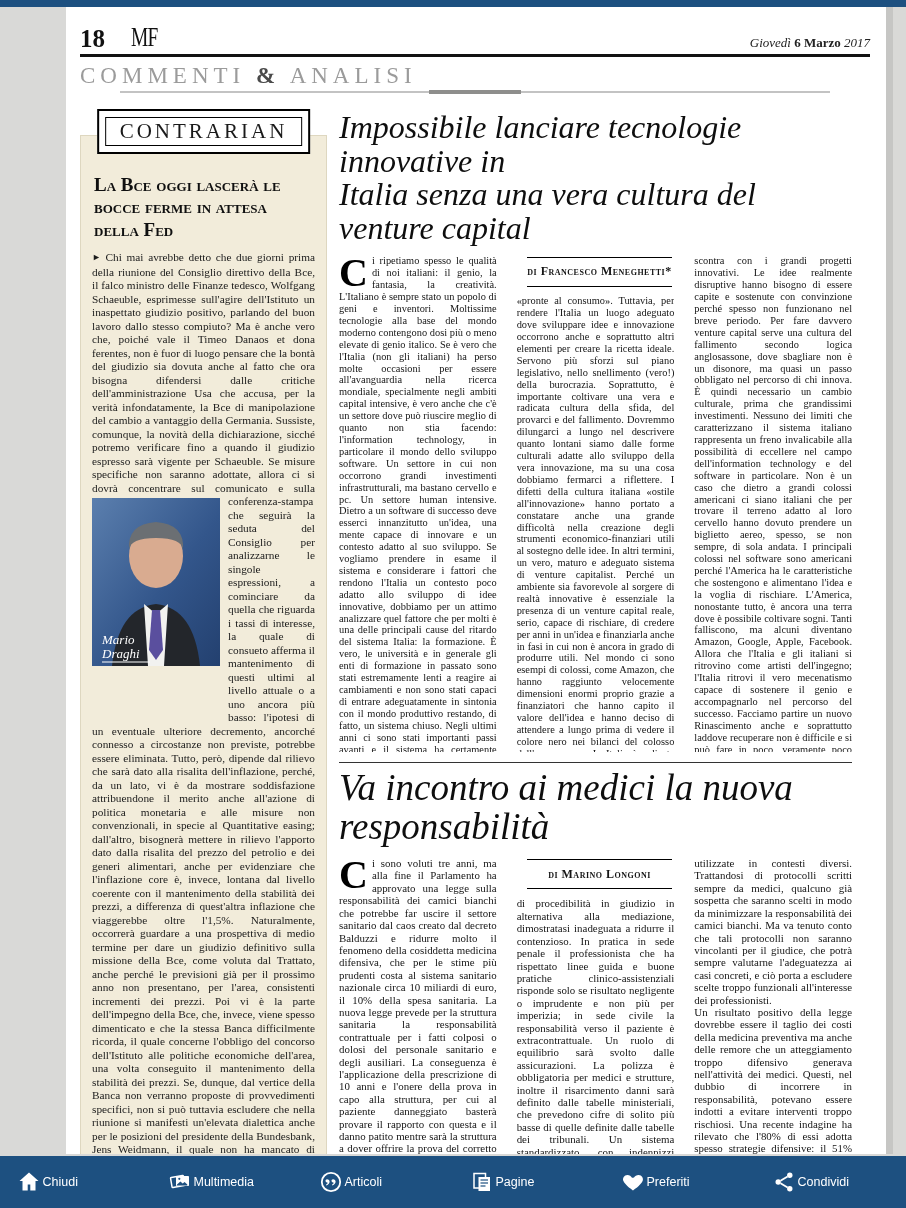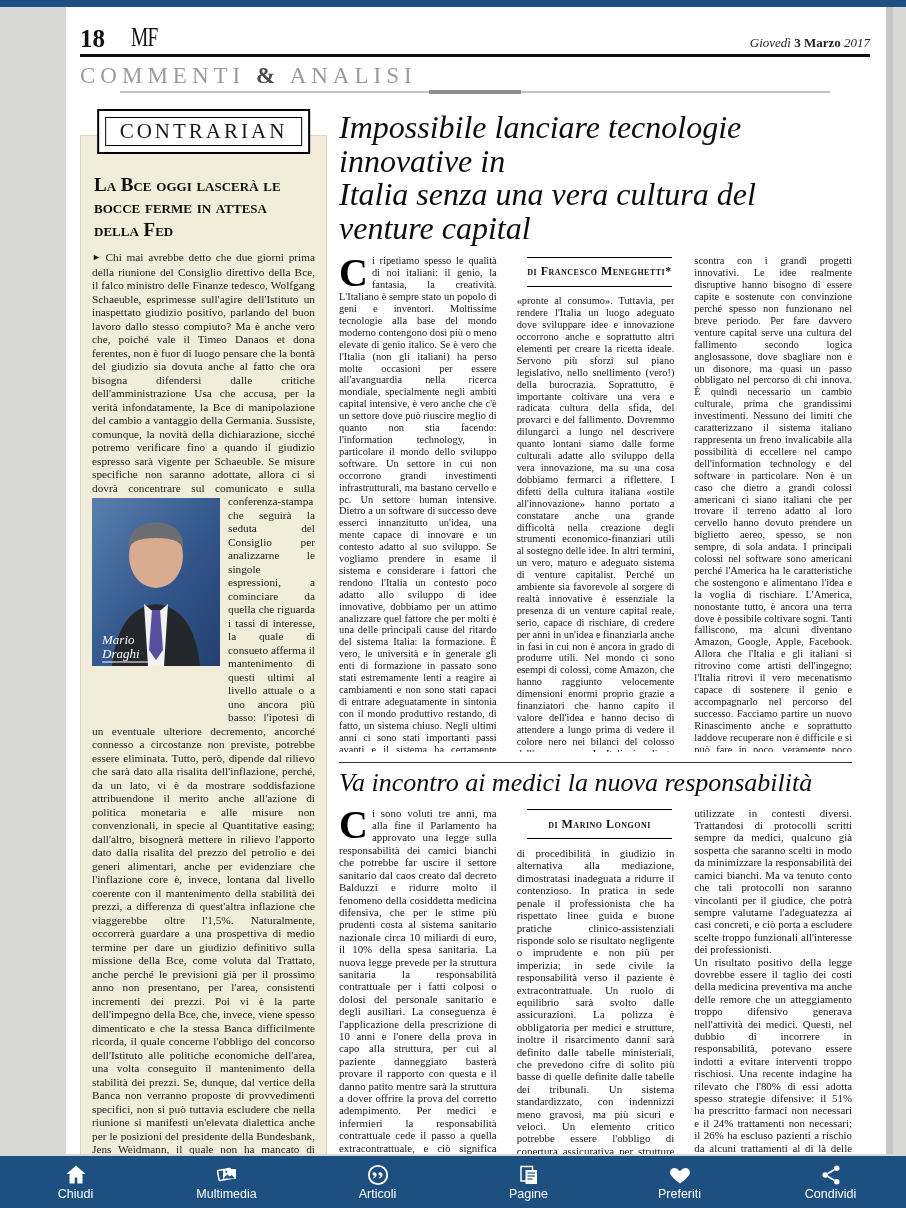--- a/index.html
+++ b/index.html
@@ -48,46 +48,46 @@
   .a1-headline{font-style:italic;font-size:32px;line-height:1.05;color:#0e0e0e;margin:2px 0 10px 0;}
   .cols{display:flex;gap:20px;}
   .col{flex:1;font-size:10.4px;line-height:11.9px;text-align:justify;color:#151515;overflow:hidden;}
   .cols-a1 .col{height:497px;}
   .cols-a2 .col{height:420px;font-size:10.9px;line-height:12.4px;}
   .byline{border-top:1px solid #000;border-bottom:1px solid #000;text-align:center;
           font-variant:small-caps;font-weight:bold;font-size:12px;letter-spacing:.5px;
           padding:8px 0;margin:2px 2px 8px 10px;}
   .dropcap{float:left;font-weight:bold;font-size:40px;line-height:30px;padding:3px 4px 0 0;color:#000;}
   .article-divider{border:0;border-top:1px solid #333;margin:10px 0 4px 0;}
-  .a2-headline{font-style:italic;font-size:26px;line-height:1.05;color:#0e0e0e;margin:6px 0 10px 0;}
+  .a2-headline{font-style:italic;font-size:37px;line-height:1.05;color:#0e0e0e;margin:6px 0 10px 0;}
 
   
   .nav{position:absolute;left:0;bottom:0;width:906px;height:52px;background:#1d5080;
        display:flex;align-items:center;justify-content:space-around;
        font-family:"Liberation Sans","DejaVu Sans",sans-serif;}
-  .nav-item{display:flex;flex-direction:column;align-items:center;gap:1px;width:120px;cursor:pointer;text-align:right;}
+  .nav-item{display:flex;flex-direction:row;align-items:center;gap:1px;width:120px;cursor:pointer;text-align:right;}
   .nav-item svg{display:block;}
   .nav-label{color:#ffffff;font-size:12.5px;line-height:1;}
 </style>
 </head>
 <body>
 
 <div class="app">
   <div class="top-strip"></div>
 
   <div class="page">
 
     <div class="ph">
       <div class="ph-left">
         <span class="pagenum">18</span>
         <span class="masthead">MF</span>
       </div>
       <div class="dateline">
         <span>Giovedì</span>
-        <b>3 Marzo</b>
+        <b>6 Marzo</b>
         <span>2017</span>
       </div>
     </div>
 
     <div class="section-bar">
       <span class="section-title">
         <span>COMMENTI</span>
         <span class="amp">&amp;</span>
         <span>ANALISI</span>
       </span>

